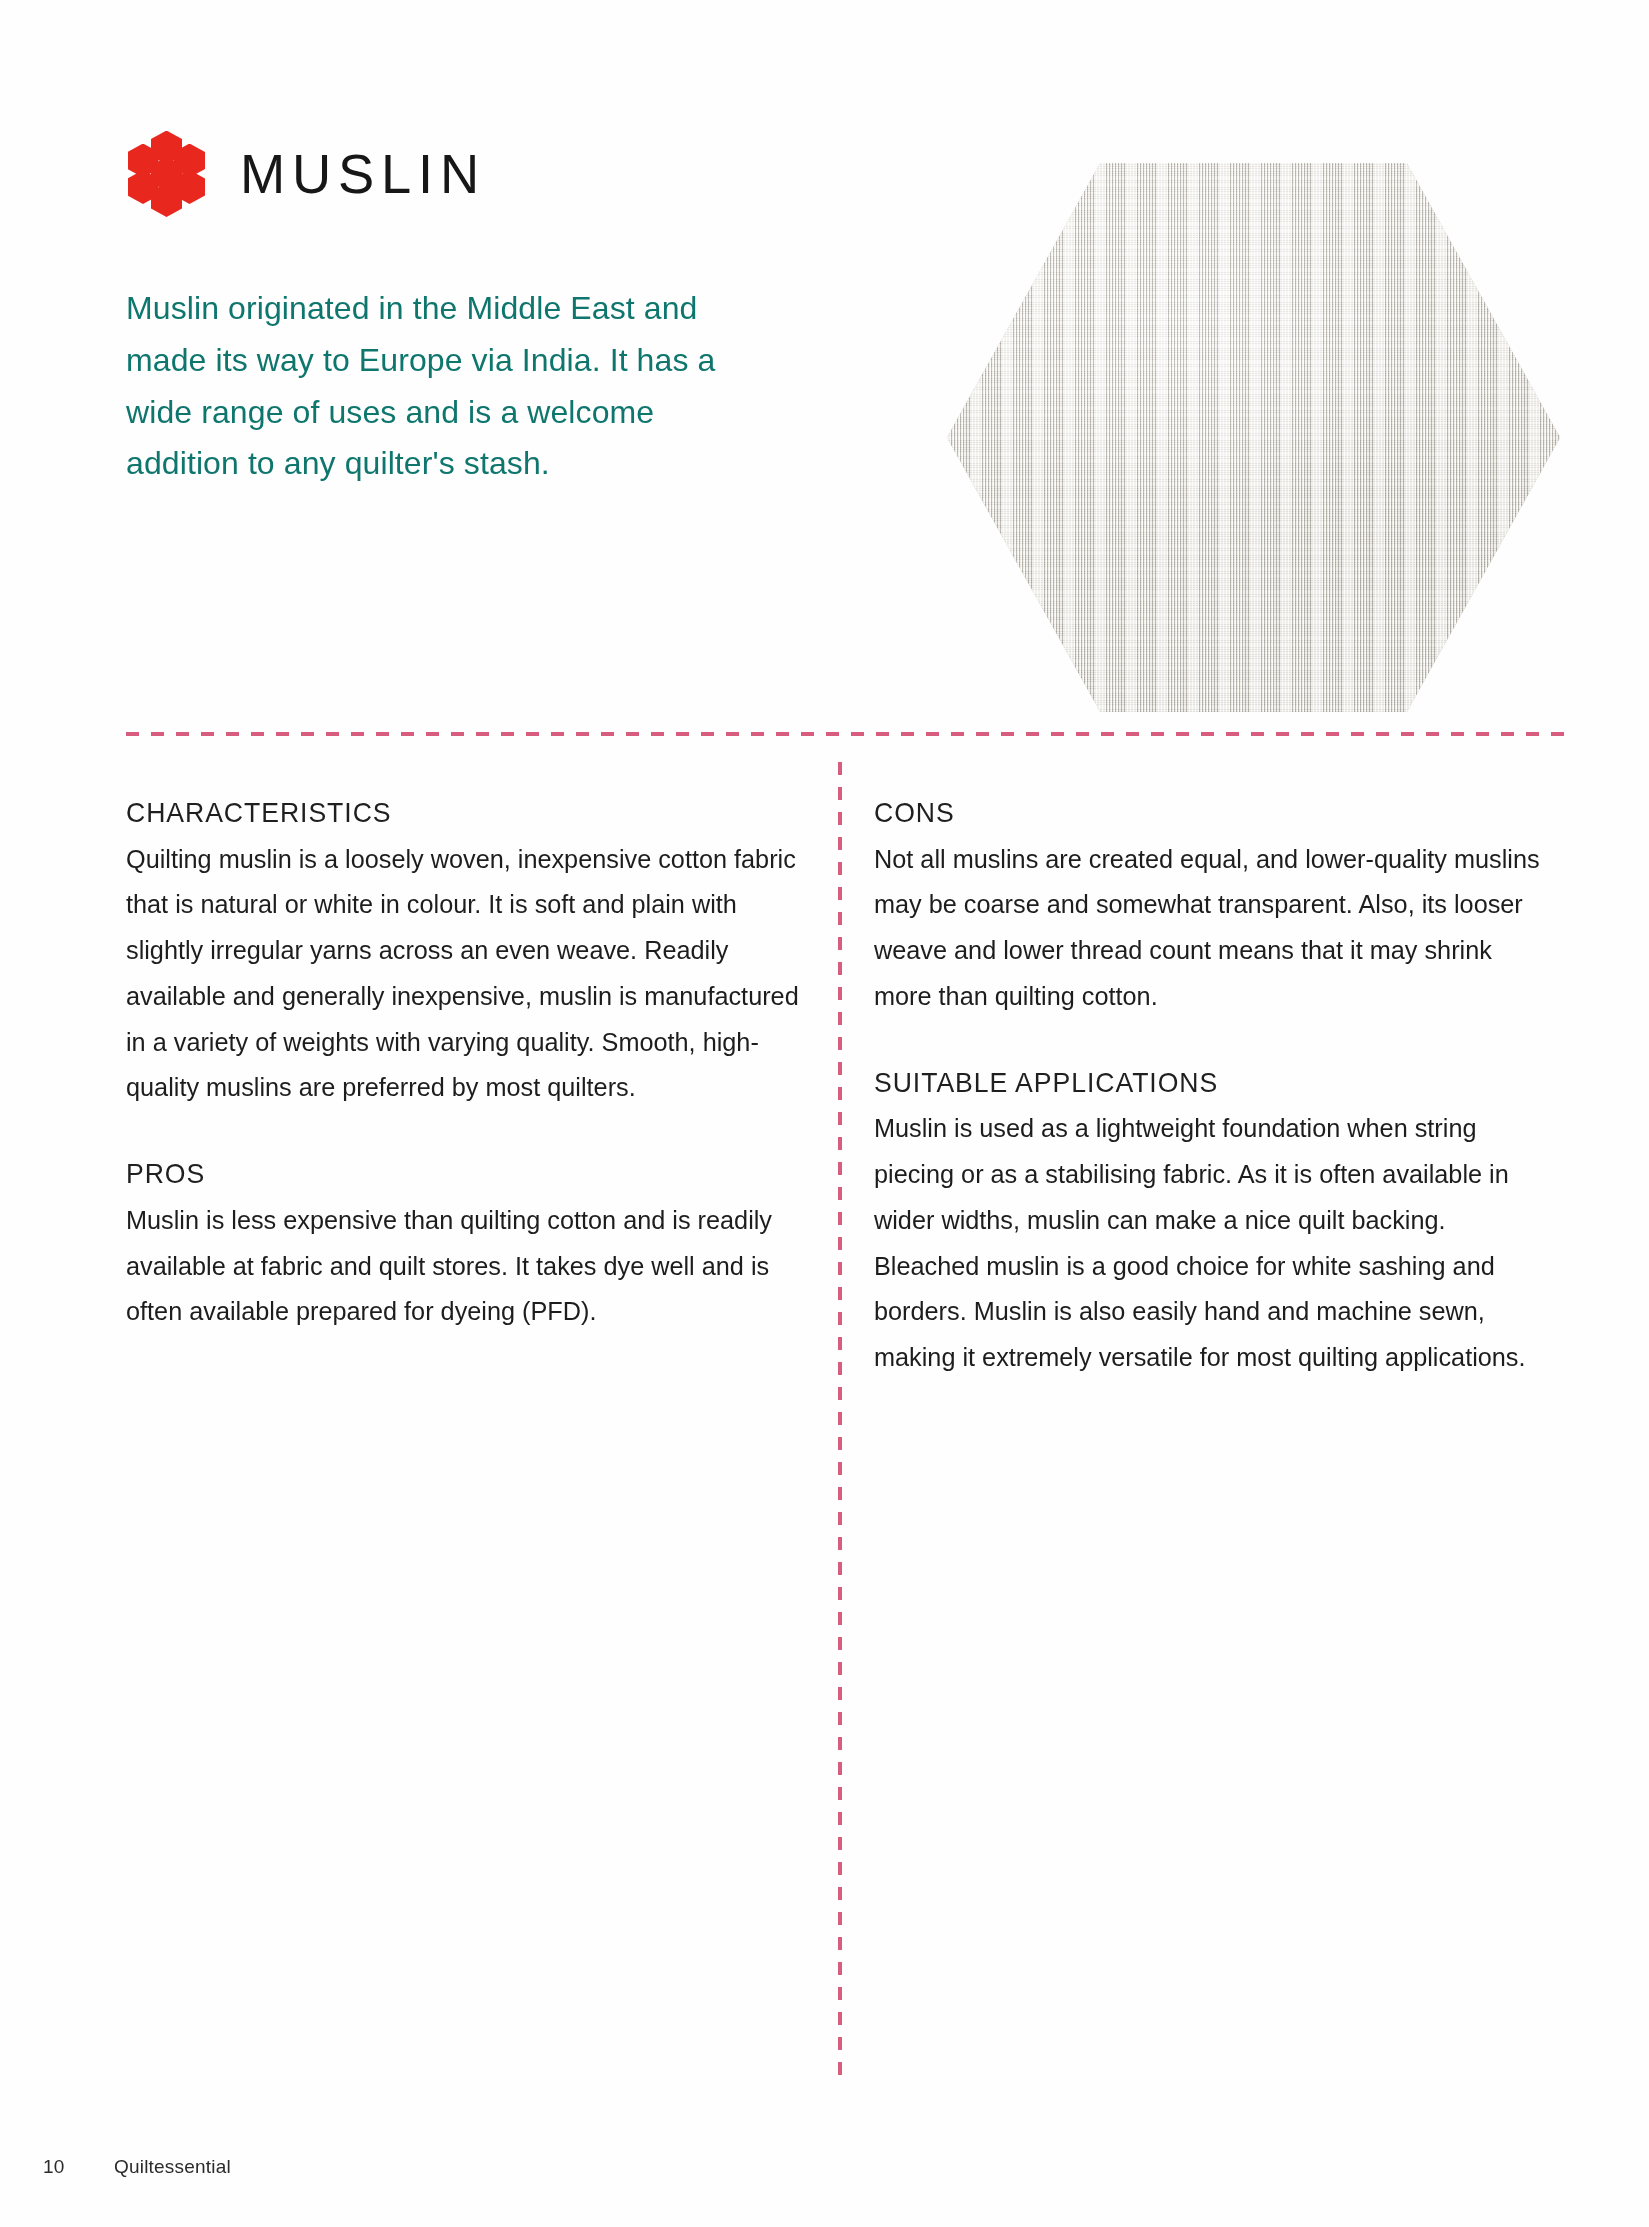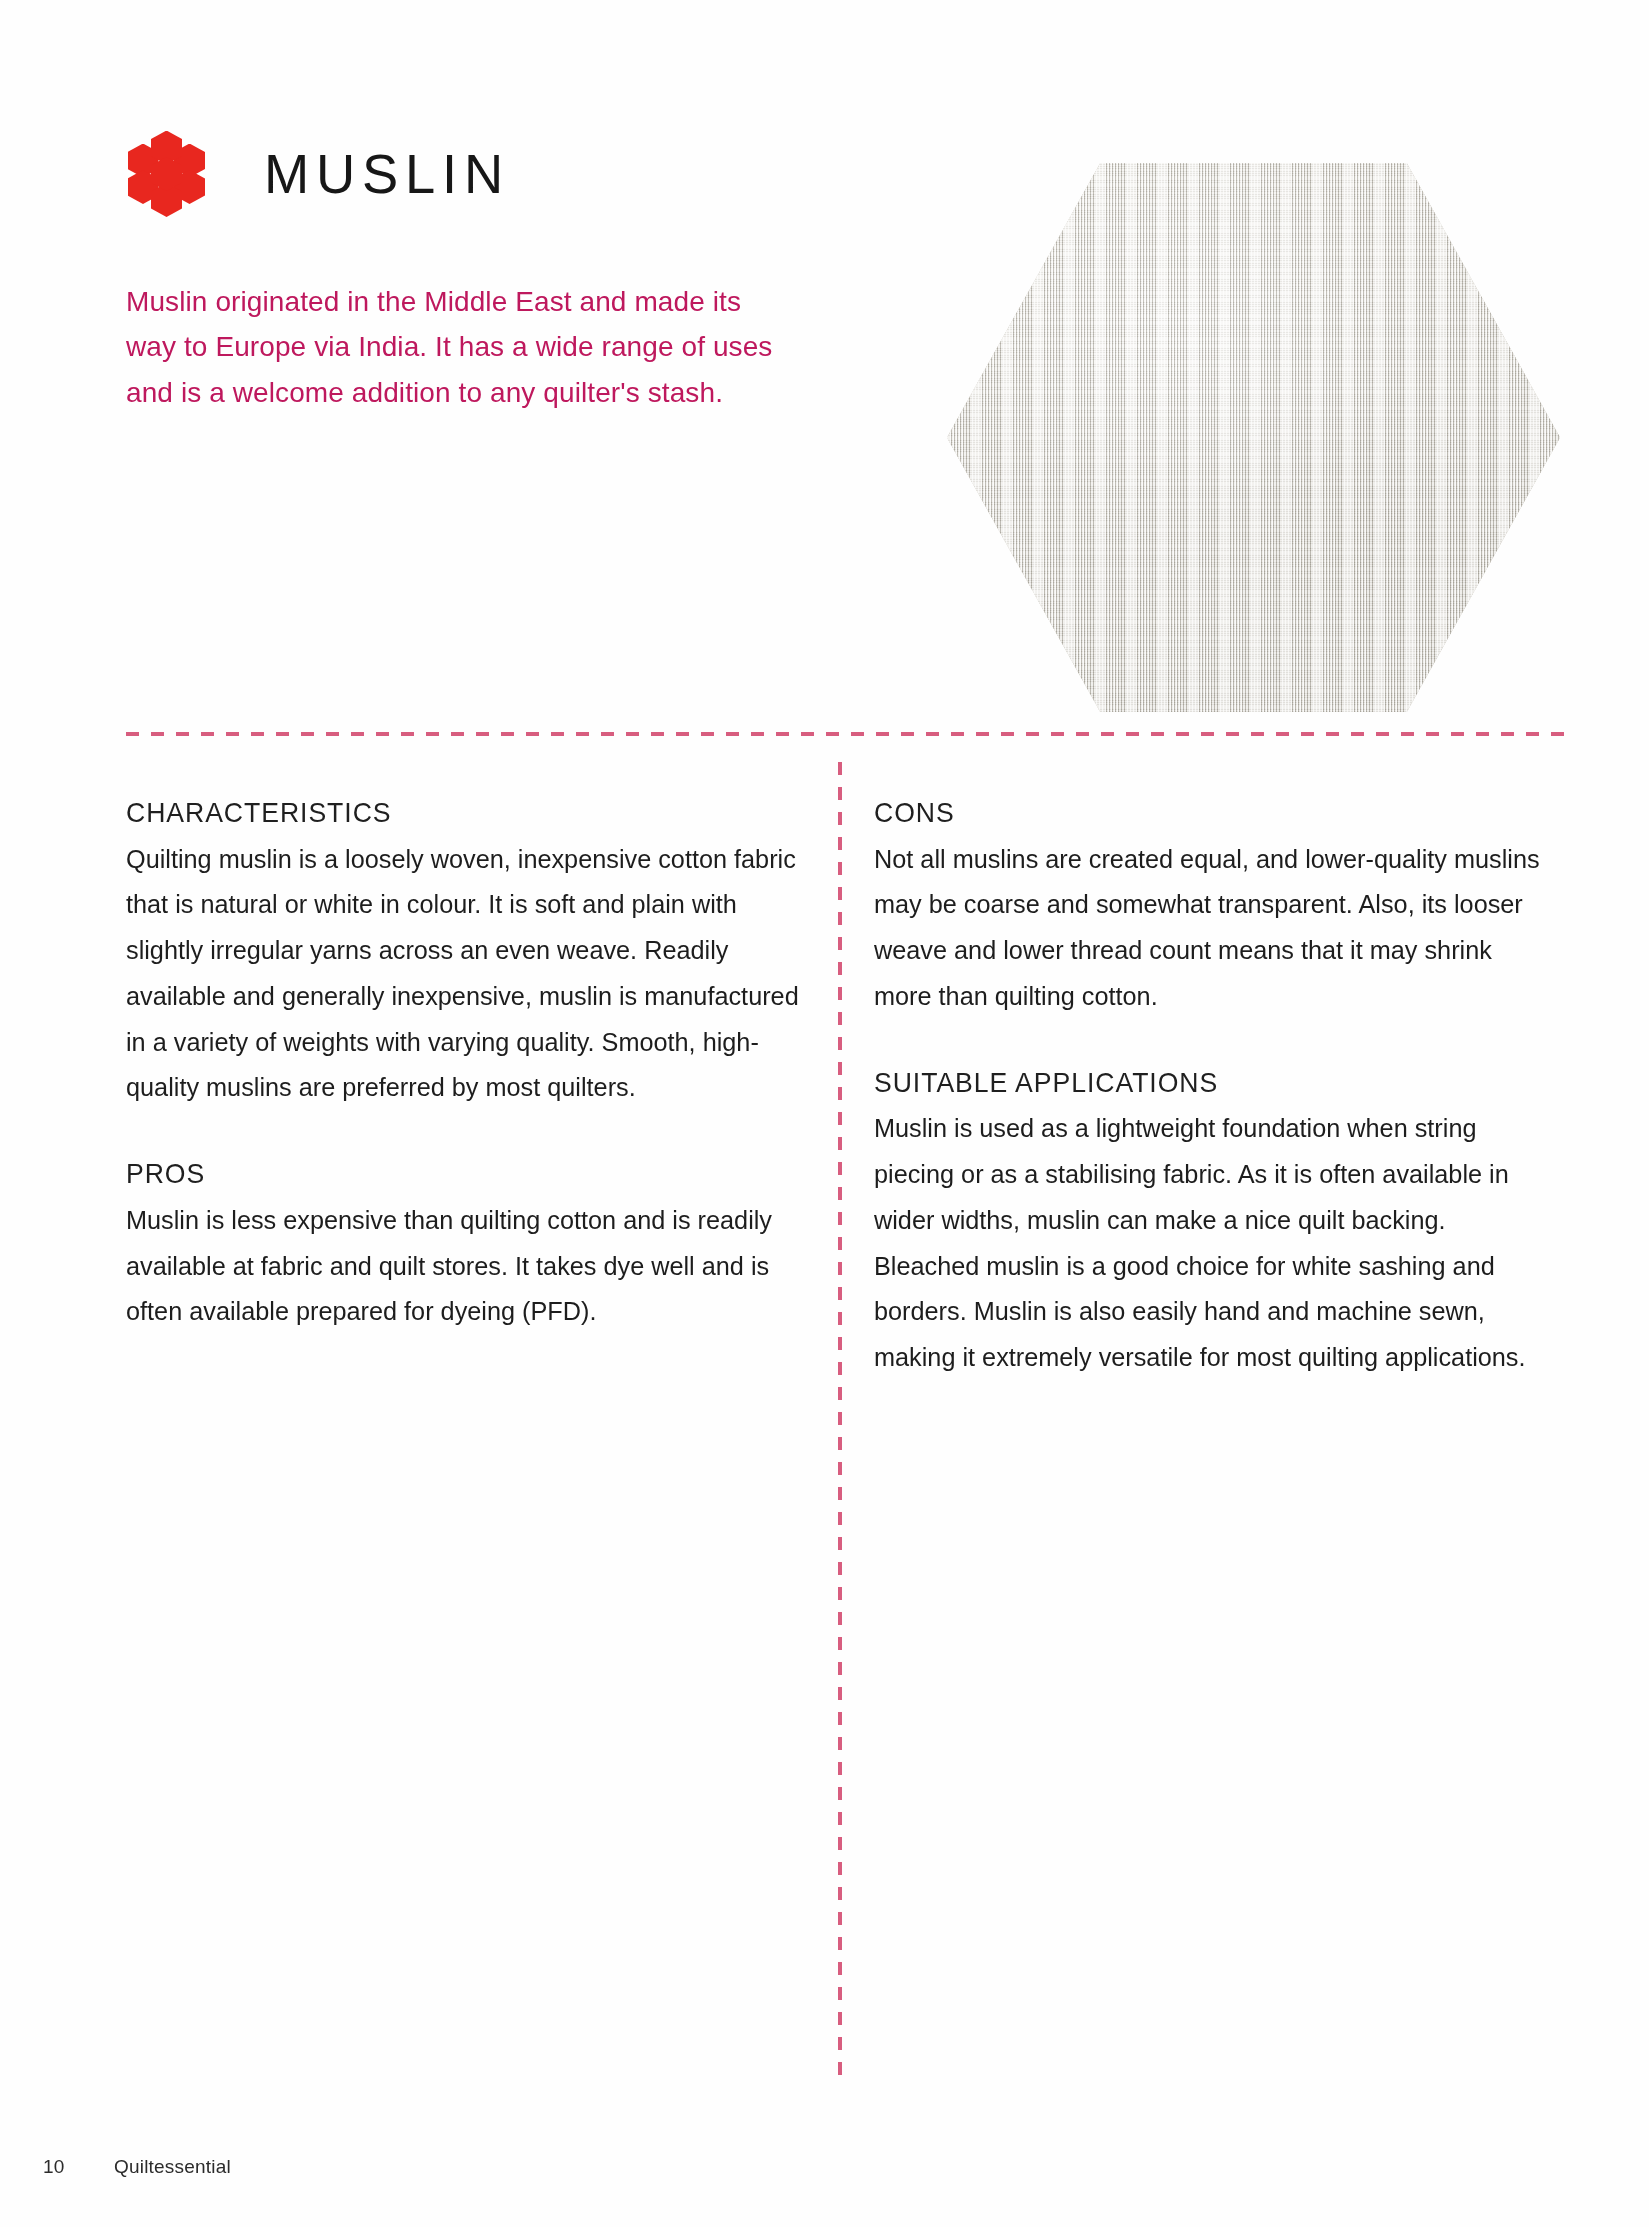--- a/index.html
+++ b/index.html
@@ -24,21 +24,21 @@
     background: #fefefe;
   }
 
   
   .header {
     position: absolute;
     left: 126px;
     top: 108px;
     display: flex;
     align-items: center;
-    gap: 58px;
+    gap: 34px;
   }
 
   .logo-mark {
     width: 80px;
     height: 83px;
     position: relative;
     flex: 0 0 auto;
   }
   .hexcell {
     position: absolute;
@@ -67,24 +67,24 @@
     transform: scaleX(0.97);
     transform-origin: left center;
   }
 
   
   .intro {
     position: absolute;
     left: 126px;
     top: 251px;
     width: 648px;
-    font-size: 28px;
+    font-size: 32px;
     font-weight: 400;
     line-height: 1.62;
-    color: #be185d;
+    color: #0f766e;
     letter-spacing: 0.1px;
   }
 
   
   .swatch-wrap {
     position: absolute;
     left: 947px;
     top: 163px;
     width: 613px;
     height: 549px;

